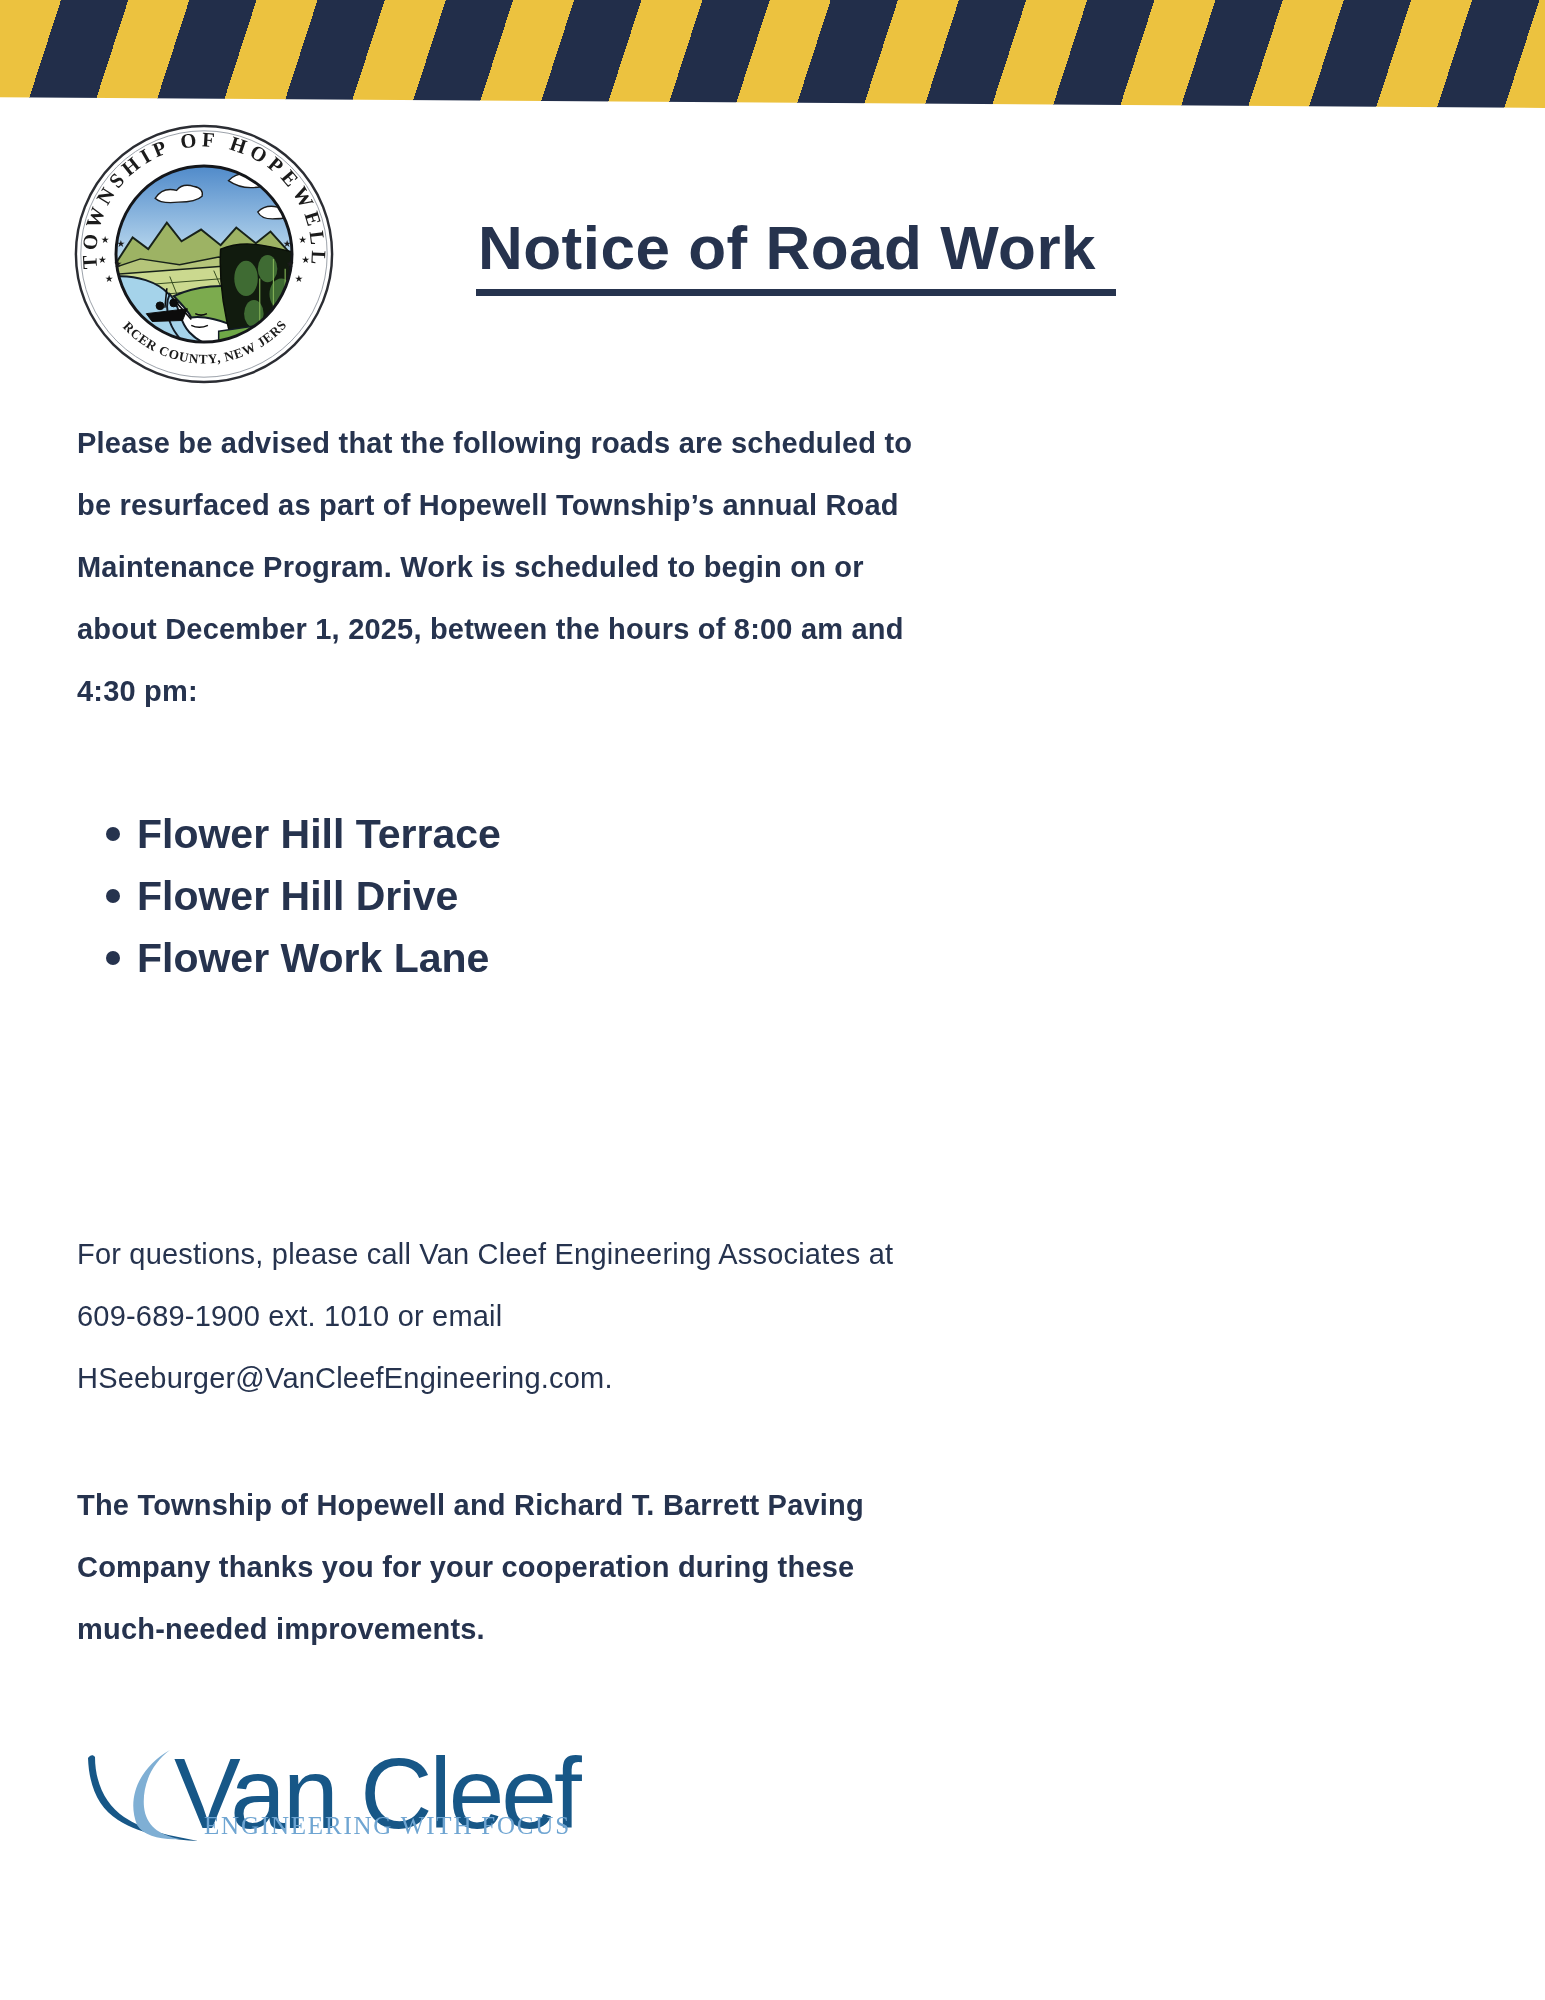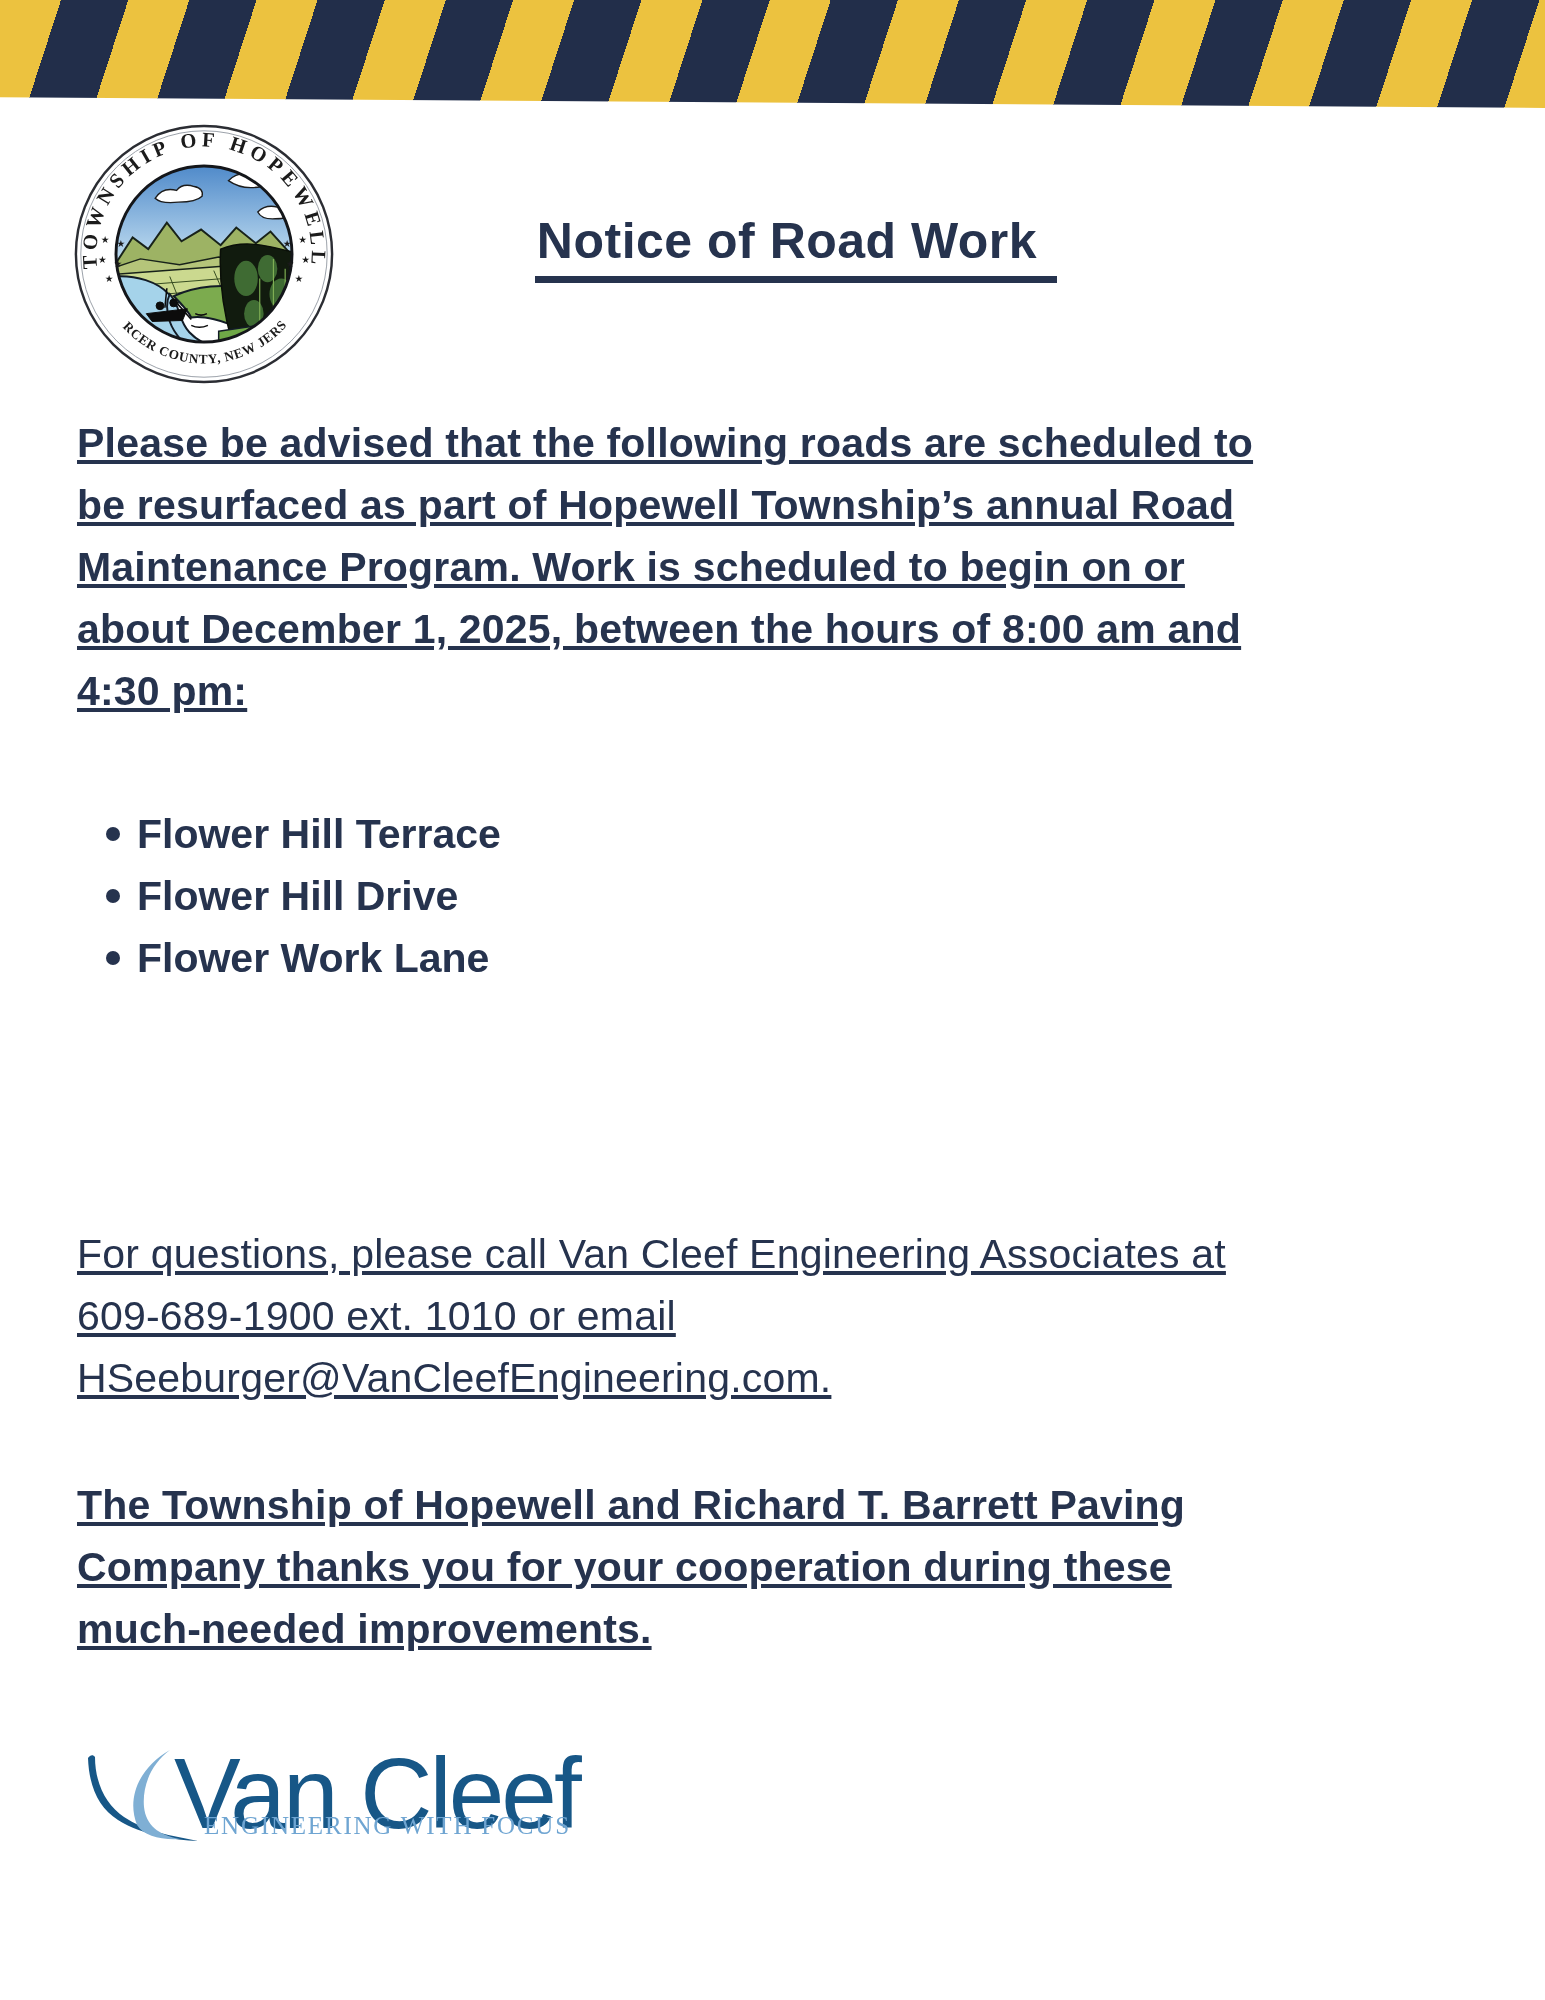--- a/index.html
+++ b/index.html
@@ -13,31 +13,31 @@
     position:absolute;left:0;top:0;width:1545px;height:108px;
     background:repeating-linear-gradient(108deg,
       var(--stripe-yellow,#ecc23f) 0 58px,
       var(--stripe-navy,#222e4a) 58px 122px);
     clip-path:polygon(0 0,100% 0,100% 100%,0 90%);
   }
 
   
   .title-wrap{position:absolute;left:296px;top:212px;width:1000px;text-align:center;}
   .title{
-    display:inline-block;font-size:50px;font-weight:700;letter-spacing:0.5px;
+    display:inline-block;font-size:62px;font-weight:700;letter-spacing:0.5px;
     color:var(--text-navy,#26334e);
     border-bottom:7px solid var(--text-navy,#26334e);
     padding:0 20px 6px 2px;white-space:nowrap;text-align:center;
   }
 
   
   .seal{position:absolute;left:72px;top:122px;width:264px;height:264px;}
 
   
-  .para{position:absolute;left:77px;width:1430px;font-size:41px;line-height:62px;letter-spacing:0.2px;text-decoration:underline;}
+  .para{position:absolute;left:77px;width:1430px;font-size:29px;line-height:62px;letter-spacing:0.2px;}
   .para.bold{font-weight:700;}
   .ln{display:block;white-space:nowrap;}
 
   .roads{position:absolute;left:77px;top:786px;margin:17px;padding:0;list-style:none;}
   .roads li{
     position:relative;font-size:41px;font-weight:700;line-height:62px;
     padding-left:43px;white-space:nowrap;
   }
   .roads li .dot{
     position:absolute;left:12px;top:24px;width:14px;height:14px;border-radius:50%;

